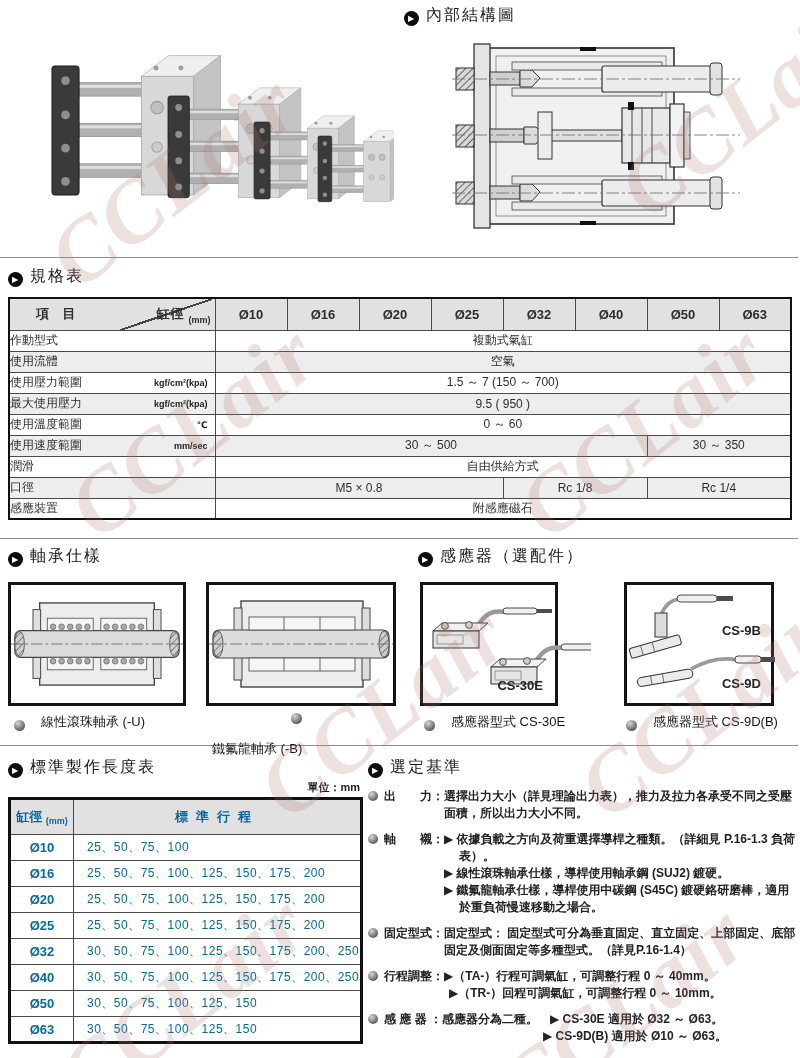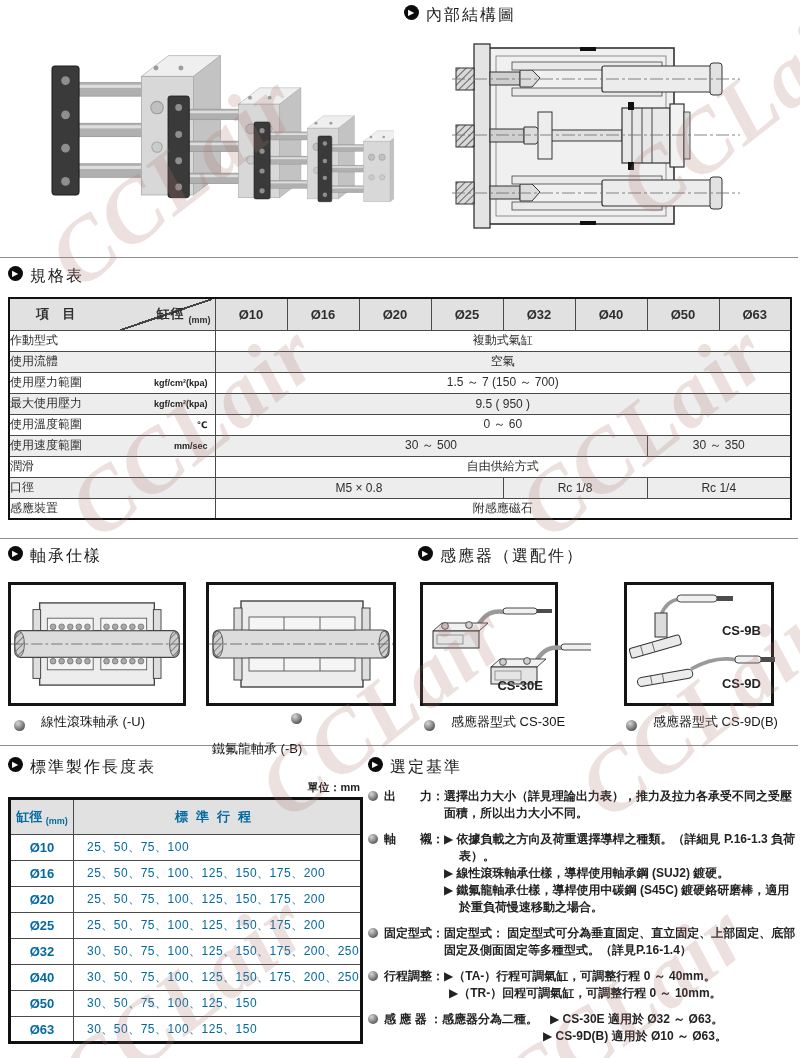--- a/index.html
+++ b/index.html
@@ -11,21 +11,21 @@
 
   
   .wm {
     position:absolute; font-family:"Liberation Serif","DejaVu Serif",serif;
     font-weight:bold; font-style:italic; font-size:88px; letter-spacing:2px;
     color:rgba(168,120,110,0.22); transform:rotate(-38deg); white-space:nowrap;
     pointer-events:none; z-index:9;
   }
 
   
-  .sec-title { position:absolute; display:flex; align-items:flex-start; gap:7px;
+  .sec-title { position:absolute; display:flex; align-items:flex-end; gap:7px;
     font-size:16px; color:#1c1c1c; letter-spacing:2px; z-index:3; }
   .play { width:15px; height:15px; border-radius:50%; background:#0c0c0c; color:#fff;
     display:flex; align-items:center; justify-content:center; flex:0 0 auto; }
   .play::before { content:"▶"; font-size:8px; line-height:1; margin-left:1px; }
 
   
   .hr { position:absolute; left:0; width:798px; height:1px; background:#8d8d8d; }
 
   
   #photo { position:absolute; left:22px; top:16px; }

